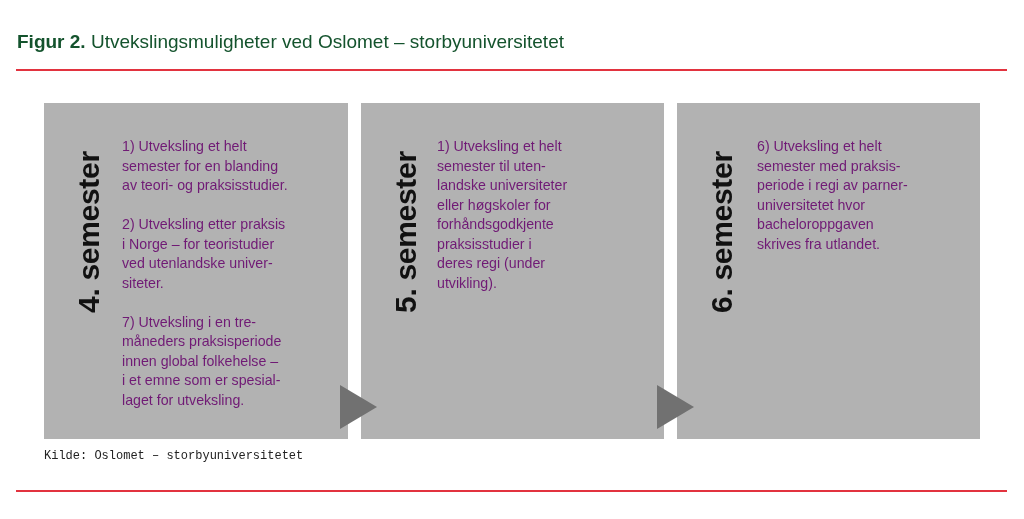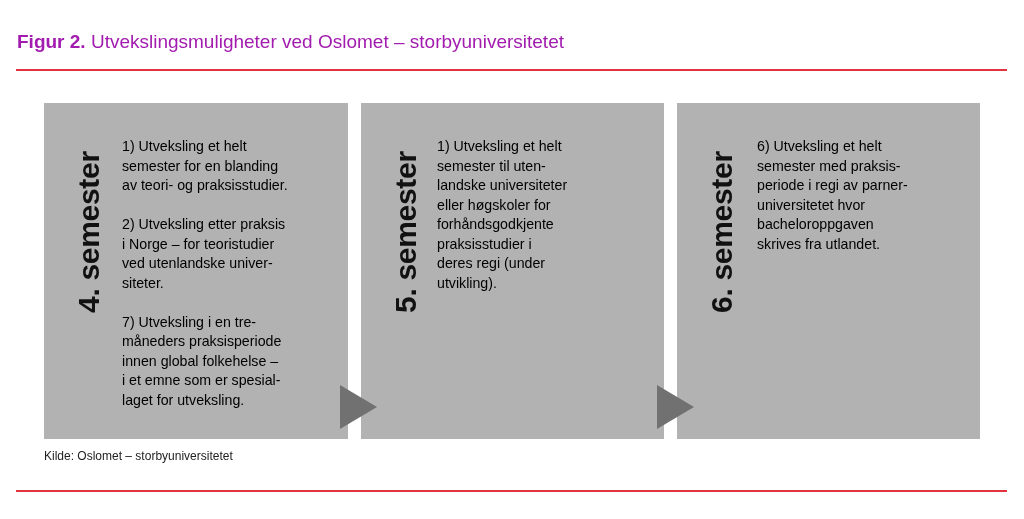--- a/index.html
+++ b/index.html
@@ -2,53 +2,53 @@
 <html><head>
   <meta charset="utf-8">
   <style>
     html, body { margin: 0; padding: 0; }
     body {
       width: 1024px; height: 519px; background: #ffffff; position: relative; overflow: hidden;
       font-family: "Liberation Sans", sans-serif; color: #1a1a1a;
     }
     .title {
       position: absolute; left: 17px; top: 30px; font-size: 19px; line-height: 24px;
-      font-family: "Liberation Sans", sans-serif; color: #a21caf;
+      font-family: "Liberation Sans", sans-serif; color: #14532d;
     }
     .title .fig { font-weight: bold; }
     .rule { position: absolute; height: 2px; background: #e2333f; }
     .rule.top { left: 16px; width: 991px; top: 69px; }
     .rule.bottom { left: 16px; width: 991px; top: 490px; }
     .box {
       position: absolute; top: 103px; height: 336px; background: #b2b2b2;
     }
     .box .vlabel {
       position: absolute; left: 28px; top: 34px; width: 32px; height: 180px;
     }
     .box .vlabel span {
       position: absolute; left: 0; top: 0;
       transform-origin: 0 0;
       transform: translate(2px, 176px) rotate(-90deg);
       white-space: nowrap; font-weight: bold; font-size: 30px; line-height: 30px;
       font-family: "Liberation Sans", sans-serif; color: #111; letter-spacing: -0.3px;
     }
     .box .text {
       position: absolute; left: 78px; top: 34px; width: 215px;
-      font-size: 14.2px; line-height: 19.5px; color: #000000;
+      font-size: 14.2px; line-height: 19.5px; color: #701a75;
       font-family: "Liberation Sans", sans-serif;
     }
     .box .text p { margin: 0 0 19.5px 0; white-space: pre-line; }
     .arrow {
       position: absolute; width: 0; height: 0;
       border-top: 22px solid transparent; border-bottom: 22px solid transparent;
       border-left: 37px solid #717171;
     }
     .source {
       position: absolute; left: 44px; top: 449px; font-size: 12px; color: #222;
-      font-family: Liberation Sans, sans-serif;
+      font-family: Liberation Mono, monospace;
     }
   </style>
 </head>
 <body>
 
 <div class="title">
   <span class="fig">Figur 2.</span><span> Utvekslingsmuligheter ved Oslomet – storbyuniversitetet</span>
 </div>
 
 <div class="rule top"></div>

